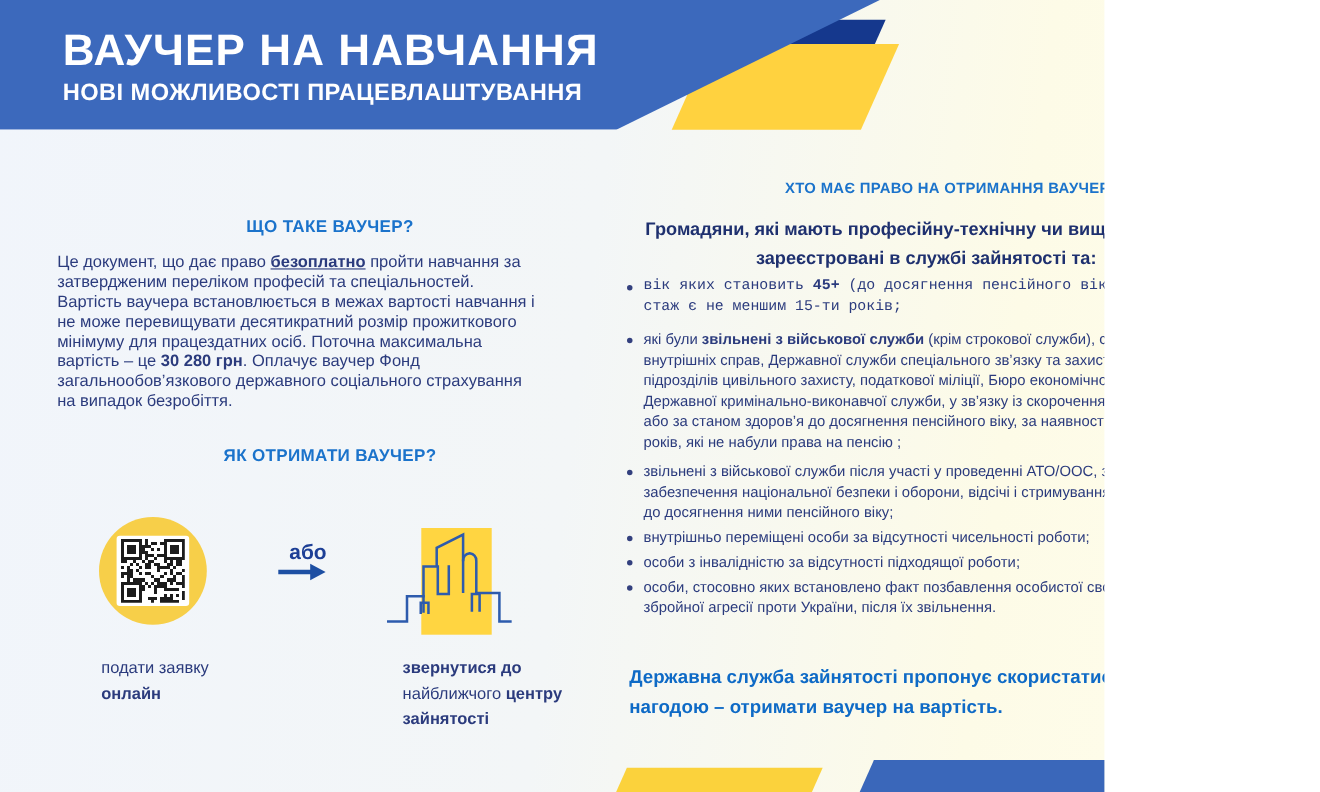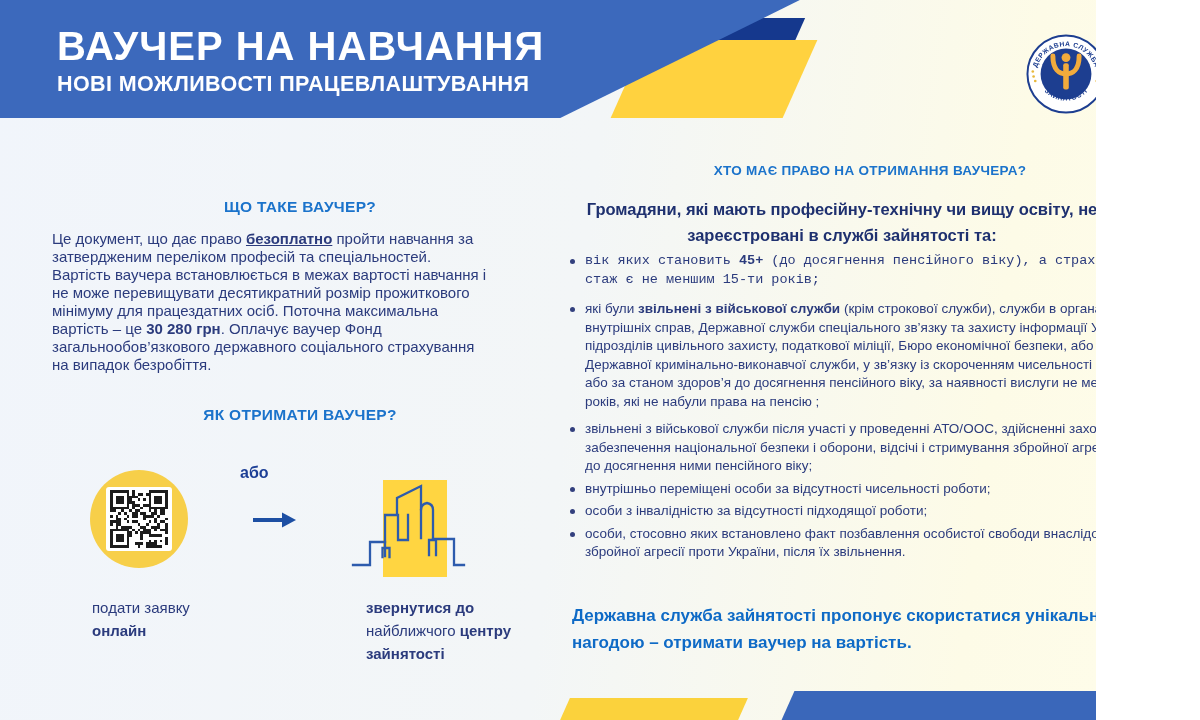--- a/index.html
+++ b/index.html
@@ -1,17 +1,17 @@
 <!DOCTYPE html>
 <html><head>
 <meta charset="utf-8">
 <style>
   html,body{margin:0;padding:0;}
   body{font-family:"Liberation Sans", sans-serif;}
-  .page{position:relative;width:1096px;height:720px;overflow:hidden;
+  .page{position:relative;width:1004px;height:720px;overflow:hidden;
         background:linear-gradient(97deg,#f1f5fb 0%,#f3f6f7 52%,#fdfbe7 88%,#fefce9 100%);}
 
   
   .shape-navy{position:absolute;left:600px;top:18px;width:190px;height:68px;background:#15388d;transform:skewX(-24deg);}
   .shape-yellow{position:absolute;left:628px;top:40px;width:172px;height:78px;background:#ffd23f;transform:skewX(-24deg);}
   .band{position:absolute;left:0;top:0;width:812px;height:118px;background:#3c69bc;
         clip-path:polygon(0 0,98.5% 0,69% 100%,0 100%);}
   .titlewrap{position:absolute;left:57px;top:24px;color:#ffffff;}
   .title{font-size:40px;font-weight:bold;letter-spacing:1px;line-height:44px;}
   .subtitle{font-size:21.5px;font-weight:bold;letter-spacing:.4px;margin-top:4px;}
@@ -21,21 +21,21 @@
   .h-blue{position:absolute;color:#1b73cb;font-weight:bold;font-size:15.5px;letter-spacing:.3px;text-align:center;}
   .what-p{position:absolute;left:52px;top:230px;width:436px;font-size:15px;line-height:18px;color:#2b3b7d;}
   .ub{font-weight:bold;text-decoration:underline;}
   .b{font-weight:bold;}
 
   
   .qr-circle{position:absolute;left:90px;top:470px;width:98px;height:98px;border-radius:50%;background:#f7cf49;
              display:flex;align-items:center;justify-content:center;}
   .qr-box{width:66px;height:64px;background:#ffffff;border-radius:3px;display:flex;align-items:center;justify-content:center;}
   .caption{position:absolute;font-size:15px;line-height:23px;color:#2b3b7d;}
-  .or-label{position:absolute;left:240px;top:464px;width:80px;text-align:left;font-size:16px;font-weight:bold;color:#1d3f96;}
+  .or-label{position:absolute;left:240px;top:492px;width:80px;text-align:center;font-size:19px;font-weight:bold;color:#1d3f96;}
   .arrow{position:absolute;left:251px;top:511px;}
   .building{position:absolute;left:345px;top:468px;}
 
   
   .intro{position:absolute;left:557px;top:196px;width:570px;text-align:center;font-weight:bold;
          font-size:16.5px;line-height:26px;color:#1e306f;}
   .elig{position:absolute;left:568px;top:252px;width:582px;margin:0;padding:0;list-style:none;}
   .elig li{position:relative;padding-left:17px;font-size:13.5px;line-height:18.5px;color:#2b3b7d;margin-bottom:4px;}
   .elig li::before{content:"";position:absolute;left:2px;top:7px;width:5px;height:5px;border-radius:50%;background:#33407e;}
   .elig li:nth-child(1){margin-bottom:11px;font-family:Liberation Mono, monospace;}

